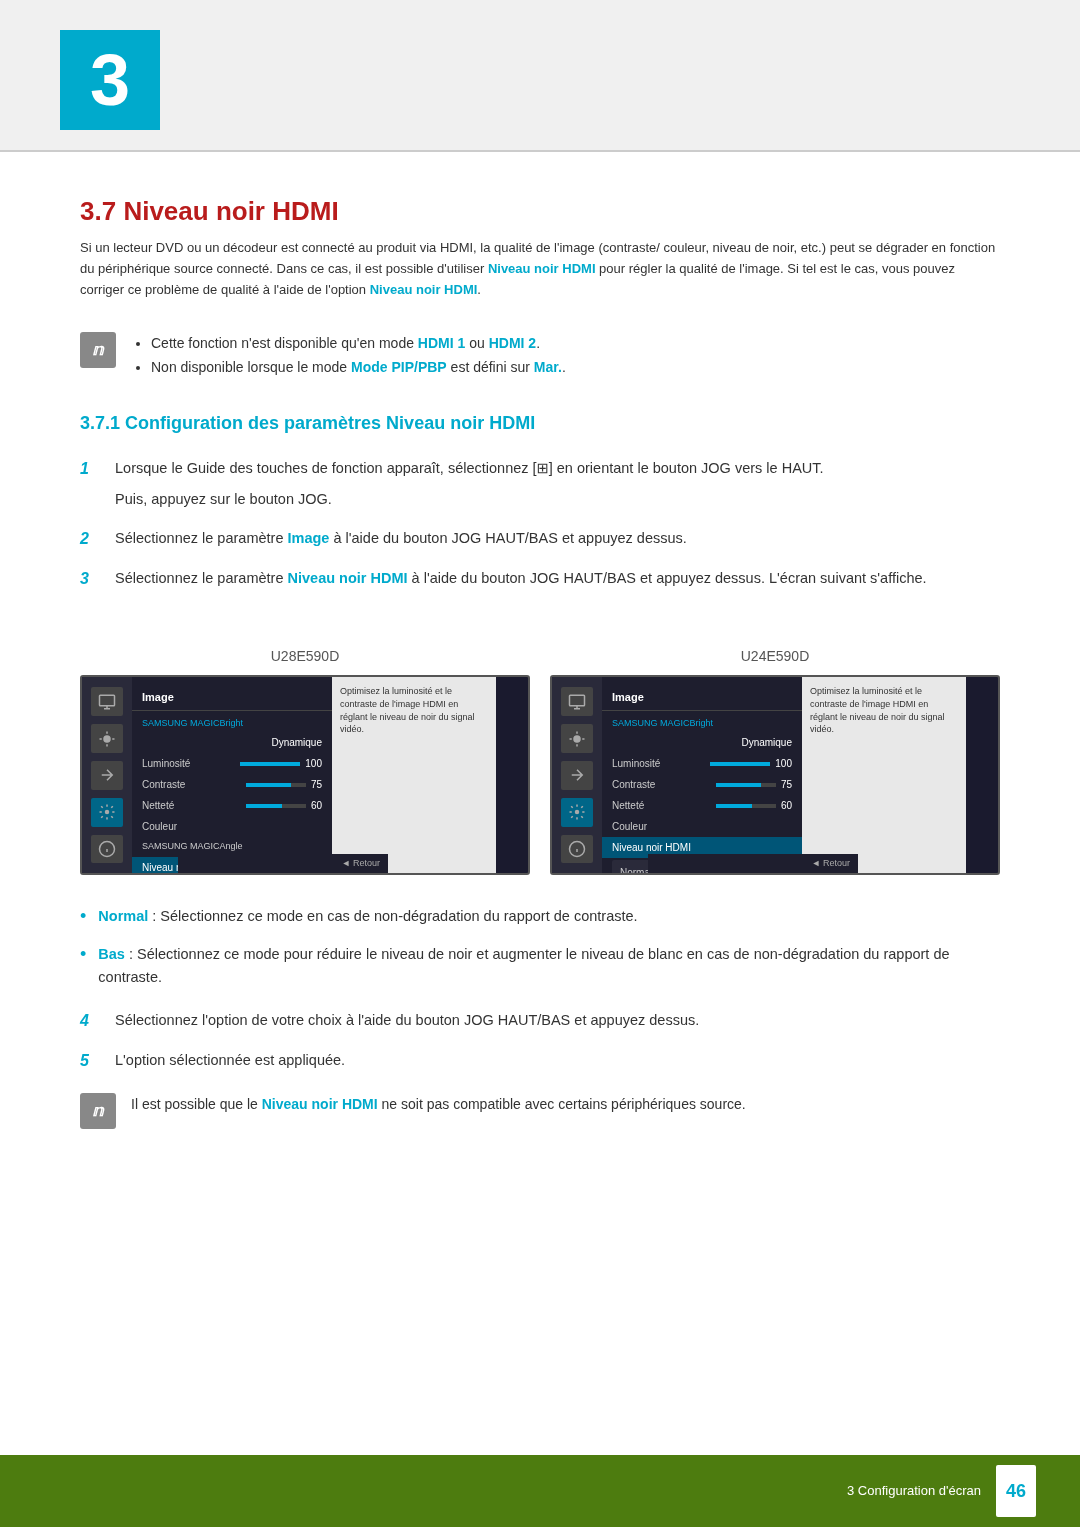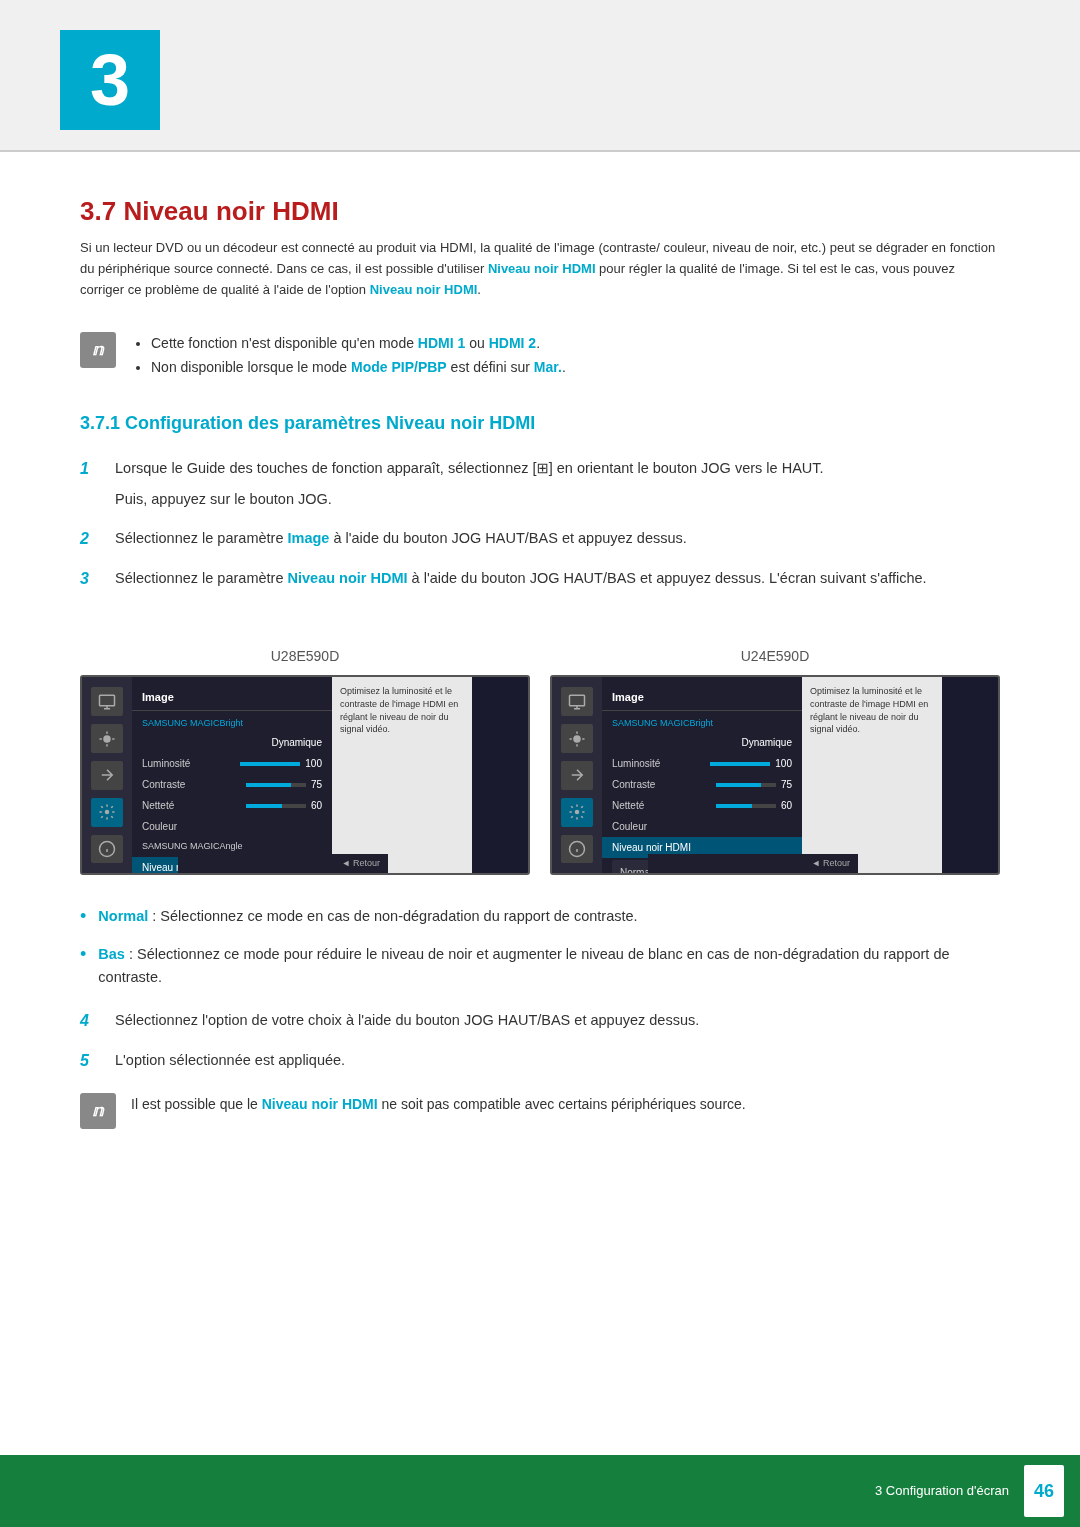--- a/index.html
+++ b/index.html
@@ -244,21 +244,21 @@
     .sub-menu-item {
       color: #ccc;
       font-size: 10px;
       padding: 2px 8px;
       display: flex;
       align-items: center;
       gap: 4px;
     }
     
     .monitor-desc {
-      width: 140px;
+      width: 164px;
       background: #e8e8e8;
       padding: 8px;
       font-size: 9px;
       color: #333;
       line-height: 1.4;
     }
     .retour-bar {
       position: absolute;
       bottom: 0;
       right: 140px;
@@ -294,25 +294,25 @@
       line-height: 1.6;
       color: #333;
     }
 
     
     .page-footer {
       position: absolute;
       bottom: 0;
       left: 0;
       right: 0;
-      background: #15803d;
+      background: #4d7c0f;
       display: flex;
       justify-content: flex-end;
       align-items: center;
-      padding: 10px 16px;
+      padding: 10px 44px;
       gap: 15px;
     }
     .footer-text {
       color: #fff;
       font-size: 13px;
     }
     .footer-number {
       background: #fff;
       color: #00aacc;
       font-weight: bold;

